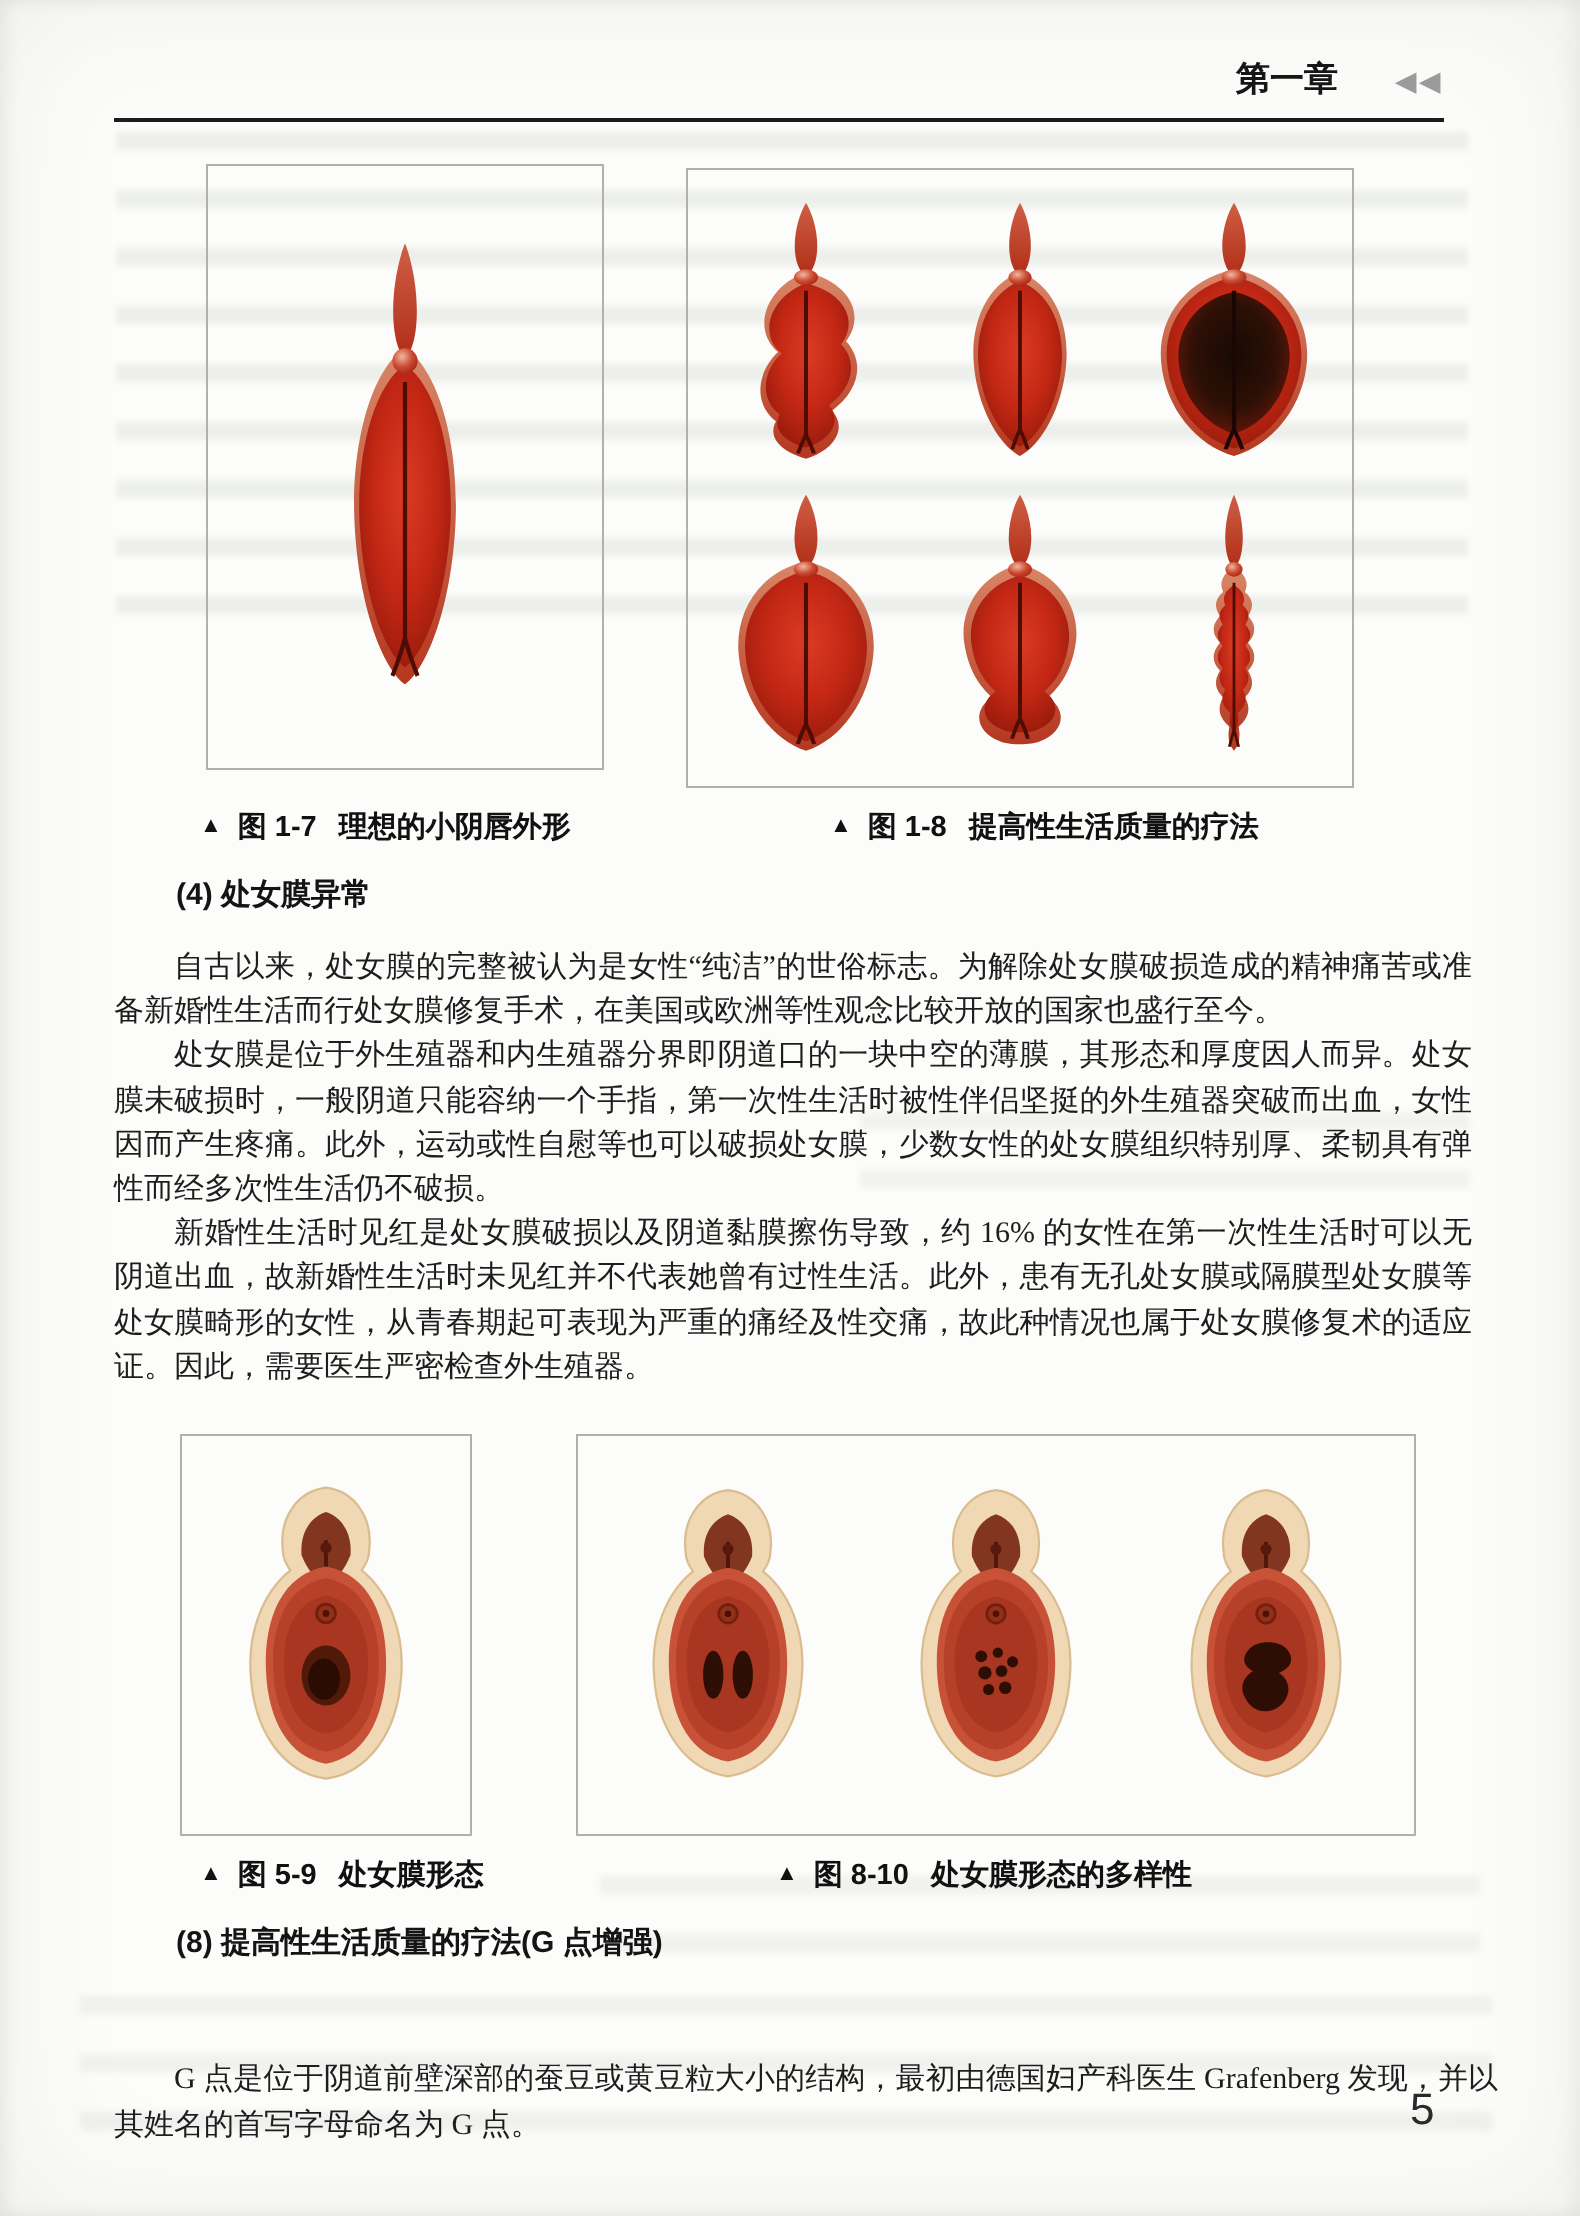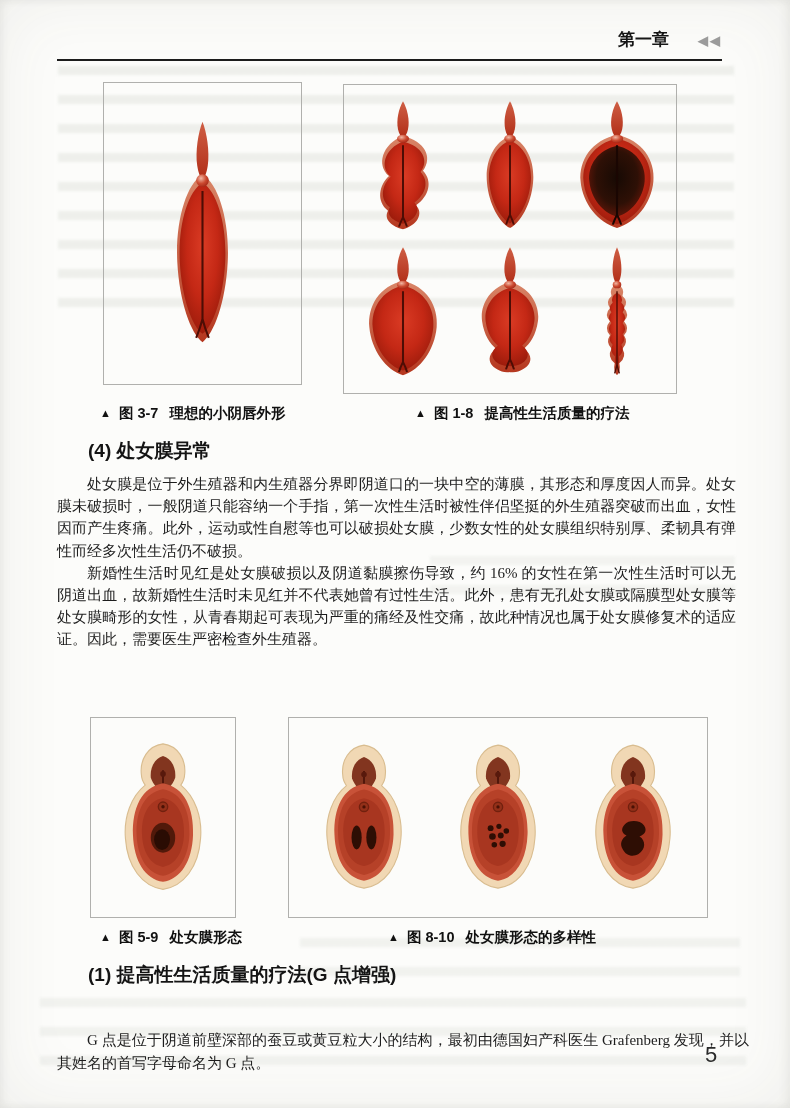--- a/index.html
+++ b/index.html
@@ -34,21 +34,21 @@
   .caption{position:absolute;font-family:"Liberation Sans", sans-serif;font-weight:bold;
     font-size:14.5px;color:#111;display:flex;align-items:center;white-space:nowrap;}
   .caption .tri{font-size:11px;margin-right:8px;transform:translateY(-1px);}
   .caption .lbl{margin-right:11px;}
   .cap-1{left:100px;top:404px;}
   .cap-2{left:415px;top:404px;}
   .cap-3{left:100px;top:928px;}
   .cap-4{left:388px;top:928px;}
 
   .sec-heading{position:absolute;font-family:"Liberation Sans", sans-serif;font-weight:bold;
-    font-size:19px;color:#141414;white-space:nowrap;}
+    font-size:15px;color:#141414;white-space:nowrap;}
   #sec4{left:88px;top:438px;}
   #sec5{left:88px;top:962px;}
 
   .bodytext{position:absolute;left:57px;top:473px;width:679px;
     font-size:15px;line-height:22.2px;text-align:justify;}
   .bodytext p{margin:0;text-indent:2em;}
   .para4{position:absolute;left:57px;top:1029px;width:692px;
     font-size:15px;line-height:23px;text-align:justify;text-indent:2em;margin:0;}
 
   .pagenum{position:absolute;left:705px;top:1042px;font-size:22px;color:#2a2a2a;
@@ -163,32 +163,33 @@
         <path d="M50,62 Q61,70 57,81 Q65,89 59,99 Q67,109 59,119 Q67,130 59,140 Q65,151 57,160 Q63,172 53,182 Q55,194 50,200 Q45,194 47,182 Q37,172 43,160 Q35,151 41,140 Q33,130 41,119 Q33,109 41,99 Q35,89 43,81 Q39,70 50,62 Z" fill="url(#gRed)" transform="translate(50 131) scale(0.8) translate(-50 -131)"></path>
         <path d="M50,74 L50,184 M50,184 C49,189 48,193 47,197 M50,184 C51,189 52,193 53,197" stroke="#4d0d05" stroke-width="1.8" fill="none"></path>
         <path d="M50,8 C54,18 57,36 55,50 C54,57 52,61 50,64 C48,61 46,57 45,50 C43,36 46,18 50,8 Z" fill="url(#gHood)"></path>
         <circle cx="50" cy="64" r="5.5" fill="url(#gClit)"></circle>
       </svg>
     </div>
   </div>
 
   <div class="caption cap-1">
     <span class="tri">▲</span>
-    <span class="lbl">图 3-7</span>
+    <span class="lbl">图 1-7</span>
     <span>理想的小阴唇外形</span>
   </div>
   <div class="caption cap-2">
     <span class="tri">▲</span>
     <span class="lbl">图 1-8</span>
     <span>提高性生活质量的疗法</span>
   </div>
 
   <div class="sec-heading" id="sec4">(4) 处女膜异常</div>
 
   <div class="bodytext">
+    <p>自古以来，处女膜的完整被认为是女性“纯洁”的世俗标志。为解除处女膜破损造成的精神痛苦或准备新婚性生活而行处女膜修复手术，在美国或欧洲等性观念比较开放的国家也盛行至今。</p>
     <p>处女膜是位于外生殖器和内生殖器分界即阴道口的一块中空的薄膜，其形态和厚度因人而异。处女膜未破损时，一般阴道只能容纳一个手指，第一次性生活时被性伴侣坚挺的外生殖器突破而出血，女性因而产生疼痛。此外，运动或性自慰等也可以破损处女膜，少数女性的处女膜组织特别厚、柔韧具有弹性而经多次性生活仍不破损。</p>
     <p>新婚性生活时见红是处女膜破损以及阴道黏膜擦伤导致，约 16% 的女性在第一次性生活时可以无阴道出血，故新婚性生活时未见红并不代表她曾有过性生活。此外，患有无孔处女膜或隔膜型处女膜等处女膜畸形的女性，从青春期起可表现为严重的痛经及性交痛，故此种情况也属于处女膜修复术的适应证。因此，需要医生严密检查外生殖器。</p>
   </div>
 
   <div class="figbox" id="figbox-c">
     <div>
       <svg width="122" height="160" viewBox="0 0 130 170">
         <path d="M65,6 C81,8 90,23 88,39 C88,44 86,47 84,50 C99,62 107,84 105,107 C103,137 87,158 65,161 C43,158 27,137 25,107 C23,84 31,62 46,50 C44,47 42,44 42,39 C40,23 49,8 65,6 Z" fill="#f1d8b4" stroke="#d9bd90" stroke-width="1.2"></path>
         <path d="M65,19 C74,22 79,31 78,42 C75,50 70,55 65,59 C60,55 55,50 52,42 C51,31 56,22 65,19 Z" fill="#82351f"></path>
         <path d="M65,34 L65,56" stroke="#4e150a" stroke-width="2"></path>
@@ -260,19 +261,19 @@
     <span class="tri">▲</span>
     <span class="lbl">图 5-9</span>
     <span>处女膜形态</span>
   </div>
   <div class="caption cap-4">
     <span class="tri">▲</span>
     <span class="lbl">图 8-10</span>
     <span>处女膜形态的多样性</span>
   </div>
 
-  <div class="sec-heading" id="sec5">(1) 提高性生活质量的疗法(G 点增强)</div>
+  <div class="sec-heading" id="sec5">(8) 提高性生活质量的疗法(G 点增强)</div>
 
   <p class="para4">G 点是位于阴道前壁深部的蚕豆或黄豆粒大小的结构，最初由德国妇产科医生 Grafenberg 发现，并以其姓名的首写字母命名为 G 点。</p>
 
   <div class="pagenum">5</div>
 
 </div>
 
 </body></html>

